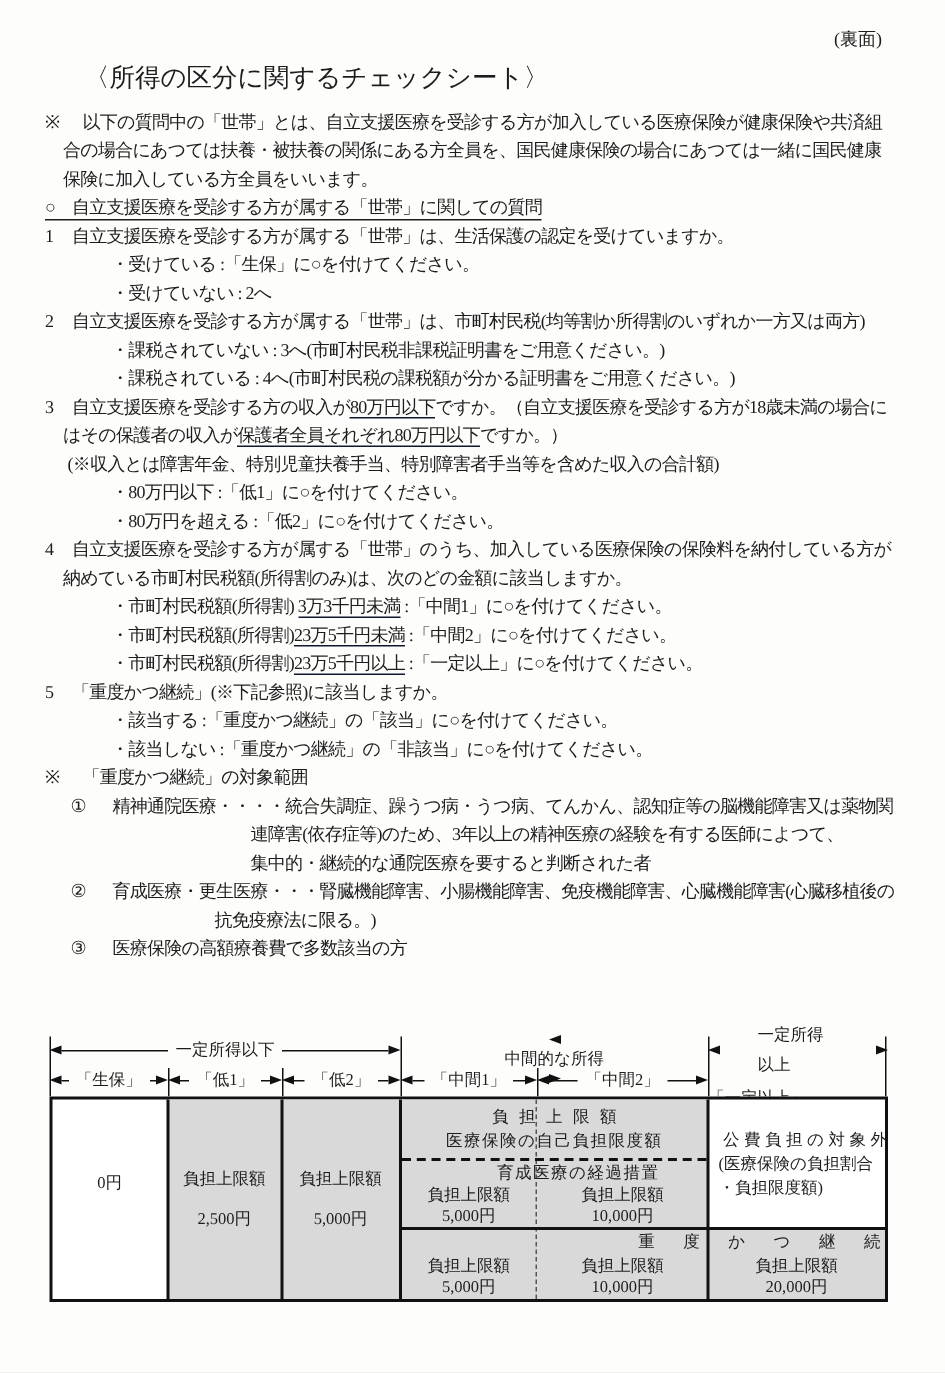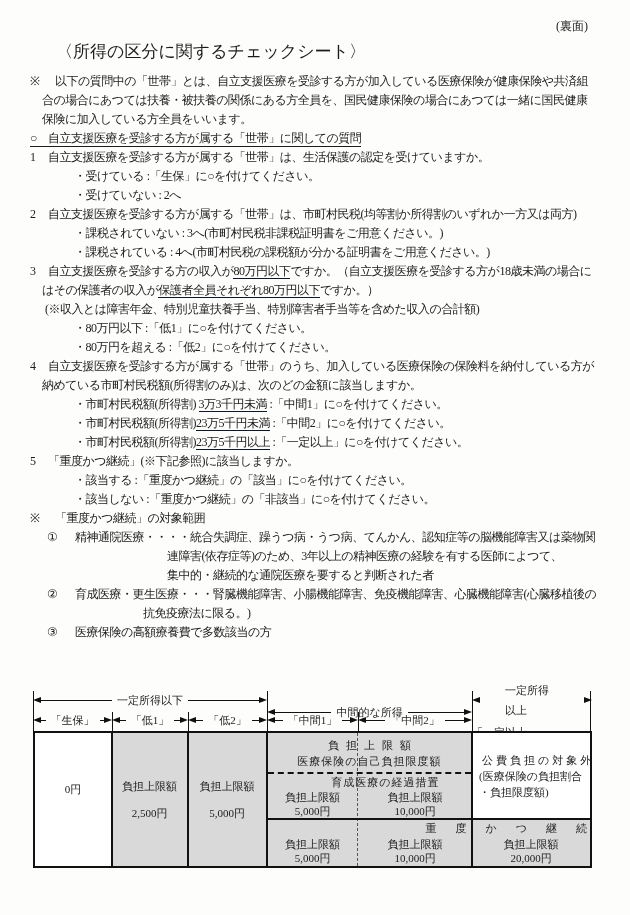--- a/index.html
+++ b/index.html
@@ -100,21 +100,21 @@
 
   <div class="tbl">
 
     <div class="arr" style="left:0;top:0;width:234px;">
       <span class="ah-l"></span>
         <span class="lin"></span>
       <span class="lbl">一定所得以下</span>
       <span class="lin"></span>
         <span class="ah-r"></span>
     </div>
-    <div class="arr" style="left:234px;top:12px;width:205px;">
+    <div class="arr" style="left:234px;top:0;width:205px;flex-direction:column;">
       <span class="ah-l"></span>
         <span class="lin"></span>
       <span class="lbl">中間的な所得</span>
       <span class="lin"></span>
         <span class="ah-r"></span>
     </div>
     <div class="arr" style="left:439px;top:0;width:120px;gap:10px;">
       <span class="ah-l"></span>
         <span class="lin"></span>
       <span class="lbl">一定所得以上</span>

